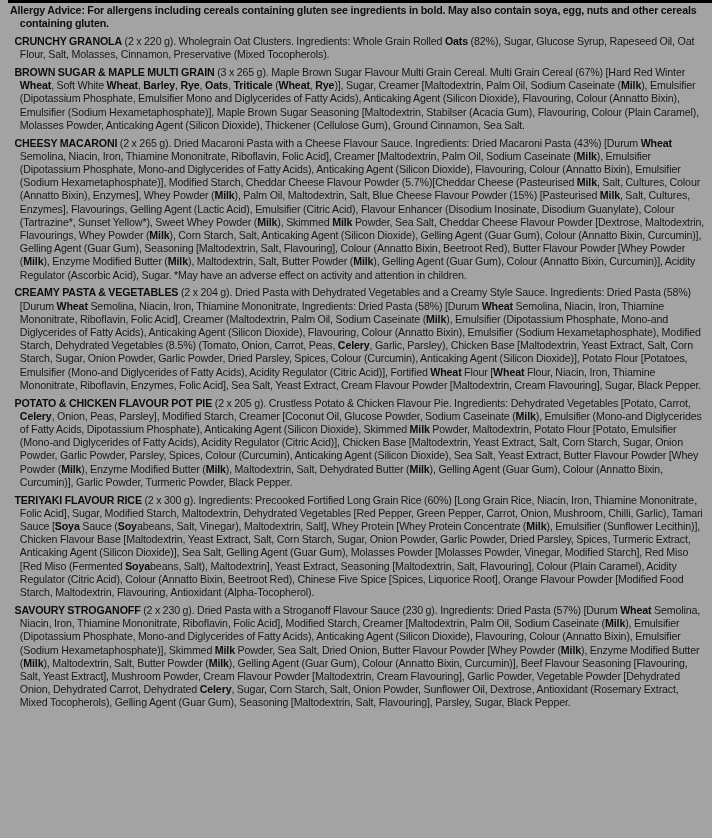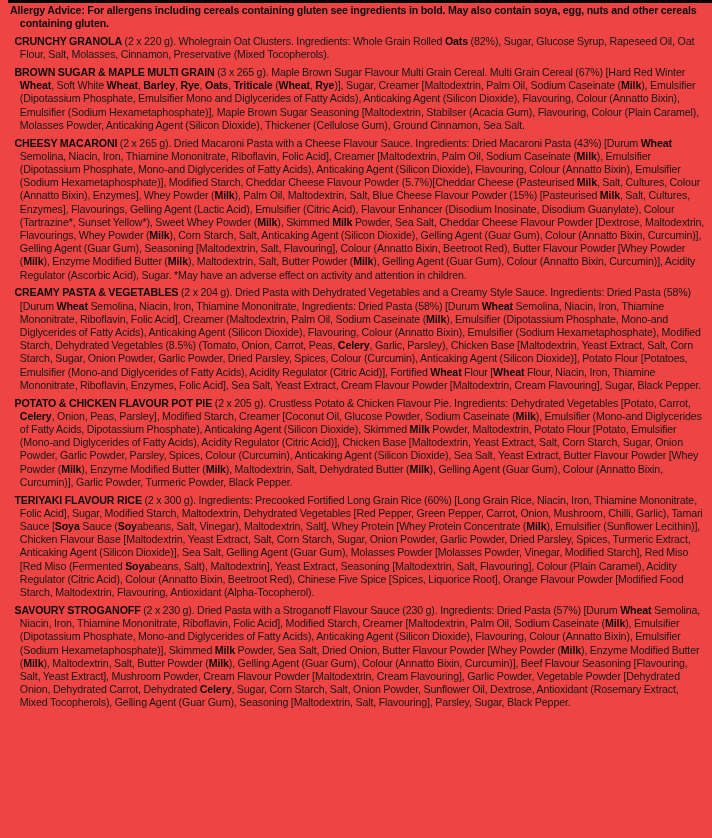--- a/index.html
+++ b/index.html
@@ -1,20 +1,20 @@
 <!DOCTYPE html>
 <html><head>
 <meta charset="utf-8">
 <style>
   html, body { margin: 0; padding: 0; background: #ffffff; }
   .page {
     position: relative;
     width: 712px;
     height: 838px;
-    background: #ef4444;
+    background: #a3a3a3;
     overflow: hidden;
   }
   .top-rule {
     position: absolute;
     left: 8px;
     top: 0;
     width: 704px;
     height: 2.5px;
     background: #000000;
   }

